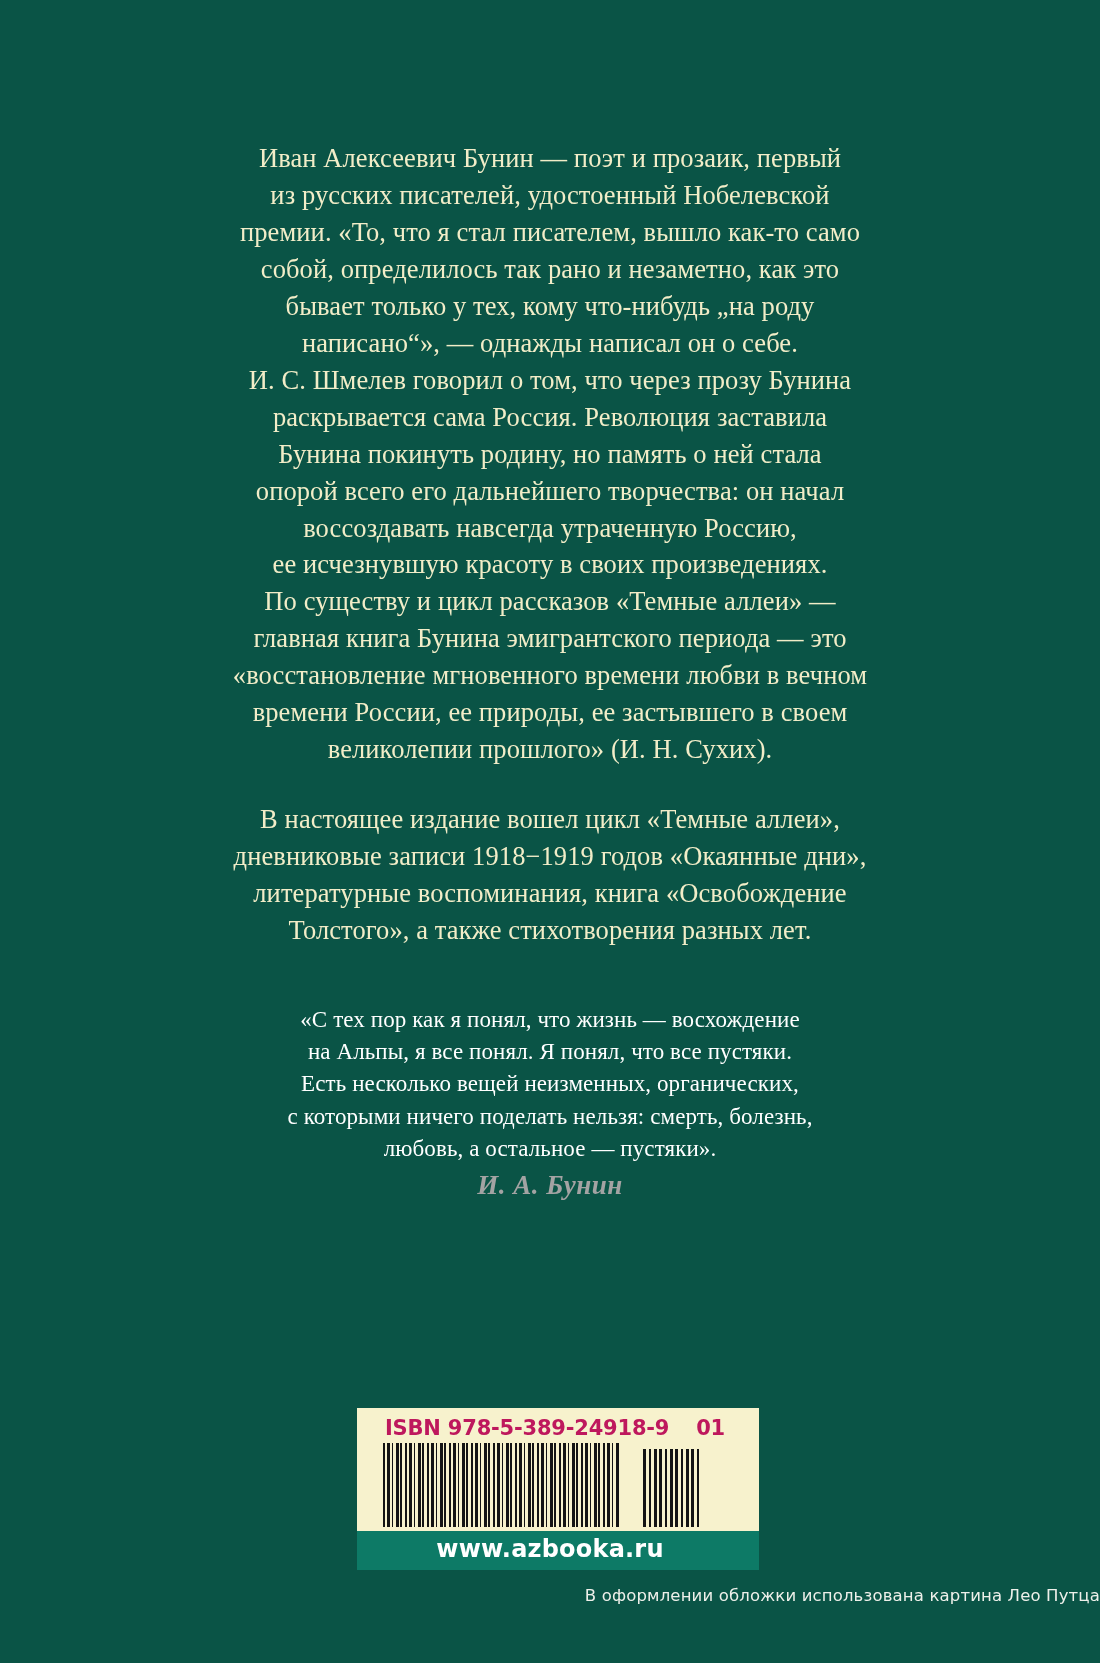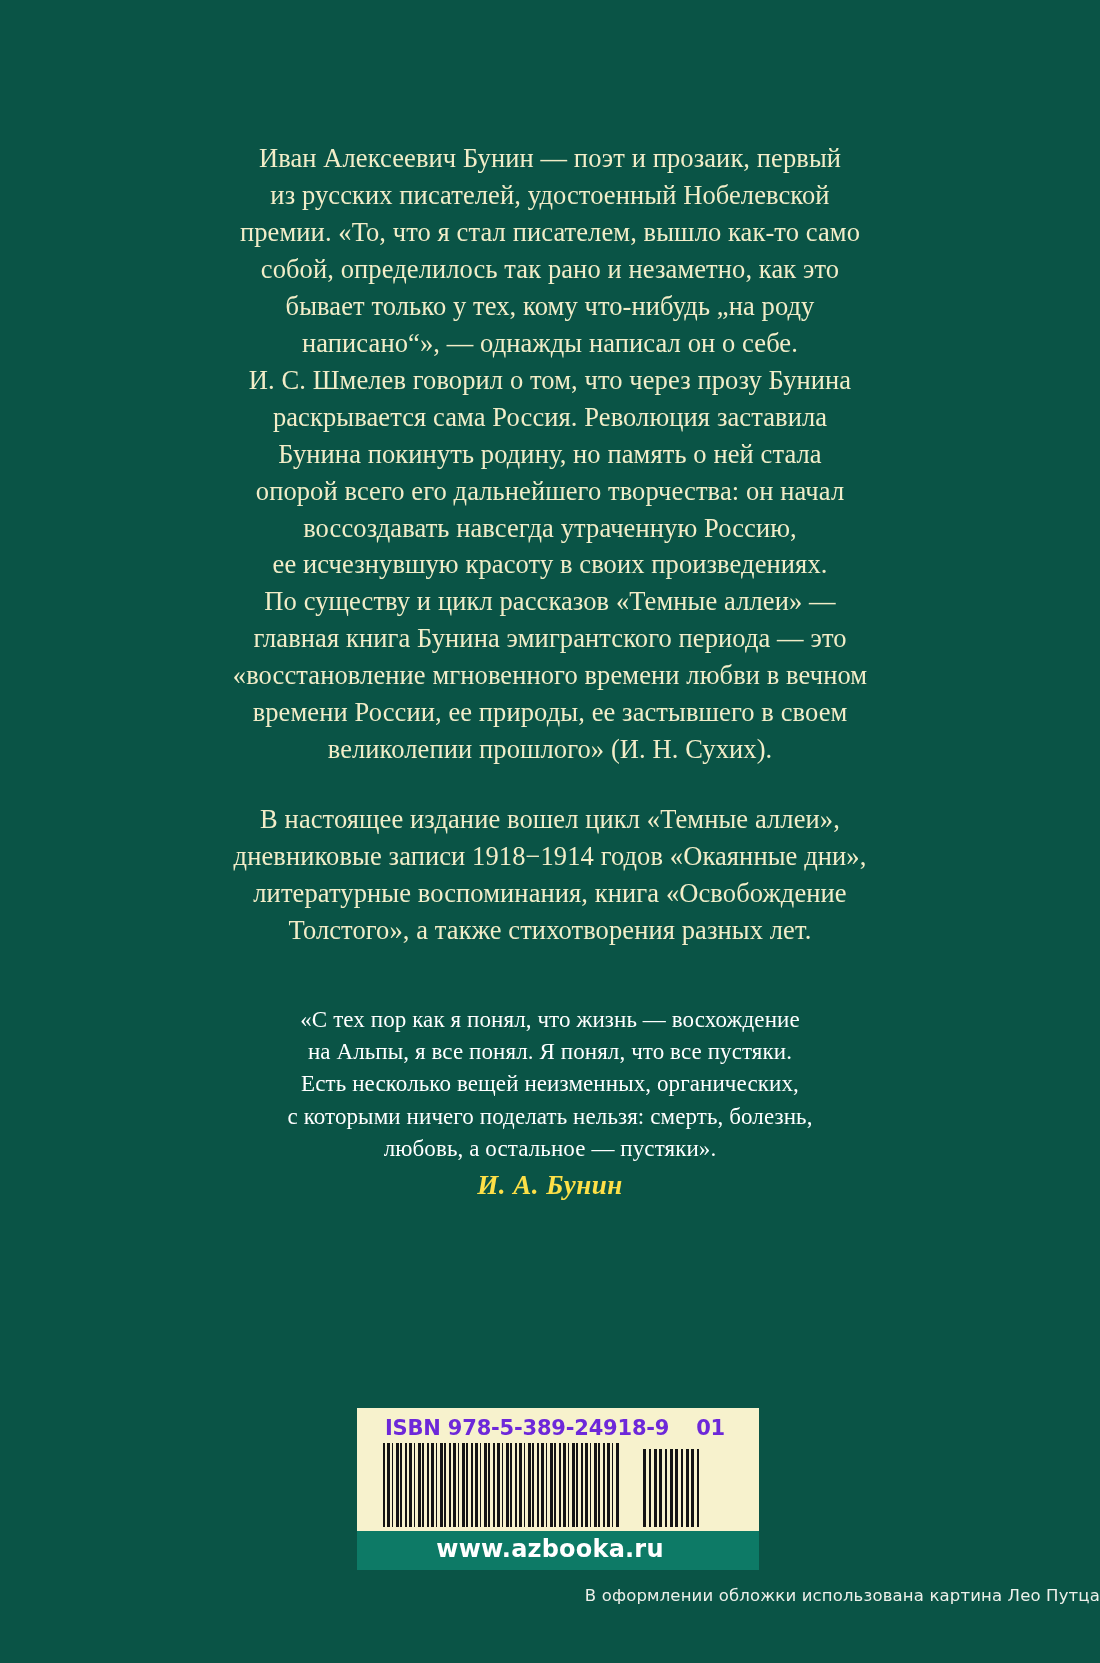--- a/index.html
+++ b/index.html
@@ -51,21 +51,21 @@
 
   
   .para.quote {
     color: #ffffff;
     margin-top: 55px;
     font-size: 23px;
     line-height: 1.40;
   }
 
   .signature {
-    color: #fde047;
+    color: #a3a3a3;
     font-family: "Liberation Serif", "DejaVu Serif", serif;
     font-style: italic;
     font-weight: bold;
     font-size: 27px;
     line-height: 1.4;
     margin-top: 2px;
     text-align: center;
     letter-spacing: 0.5px;
   }
 
@@ -85,21 +85,21 @@
   }
 
   .barcode-toprow {
     display: flex;
     align-items: baseline;
     justify-content: space-between;
     padding: 0 8px 0 18px;
     font-family: "DejaVu Sans", "Liberation Sans", sans-serif;
     font-size: 21px;
     font-weight: 600;
-    color: #6d28d9;
+    color: #be185d;
     letter-spacing: -0.2px;
     white-space: nowrap;
   }
   .barcode-isbn { }
   .barcode-addon-label { padding-right: 16px; }
 
   .barcode-bars-row {
     display: flex;
     align-items: flex-end;
     margin-top: 3px;
@@ -202,21 +202,21 @@
 опорой всего его дальнейшего творчества: он начал
 воссоздавать навсегда утраченную Россию,
 ее исчезнувшую красоту в своих произведениях.
 По существу и цикл рассказов «Темные аллеи» —
 главная книга Бунина эмигрантского периода — это
 «восстановление мгновенного времени любви в вечном
 времени России, ее природы, ее застывшего в своем
 великолепии прошлого» (И. Н. Сухих).</p>
 
     <p class="para gap-before">В настоящее издание вошел цикл «Темные аллеи»,
-дневниковые записи 1918−1914 годов «Окаянные дни»,
+дневниковые записи 1918−1919 годов «Окаянные дни»,
 литературные воспоминания, книга «Освобождение
 Толстого», а также стихотворения разных лет.</p>
 
     <p class="para quote">«С тех пор как я понял, что жизнь — восхождение
 на Альпы, я все понял. Я понял, что все пустяки.
 Есть несколько вещей неизменных, органических,
 с которыми ничего поделать нельзя: смерть, болезнь,
 любовь, а остальное — пустяки».</p>
 
     <div class="signature">И. А. Бунин</div>

